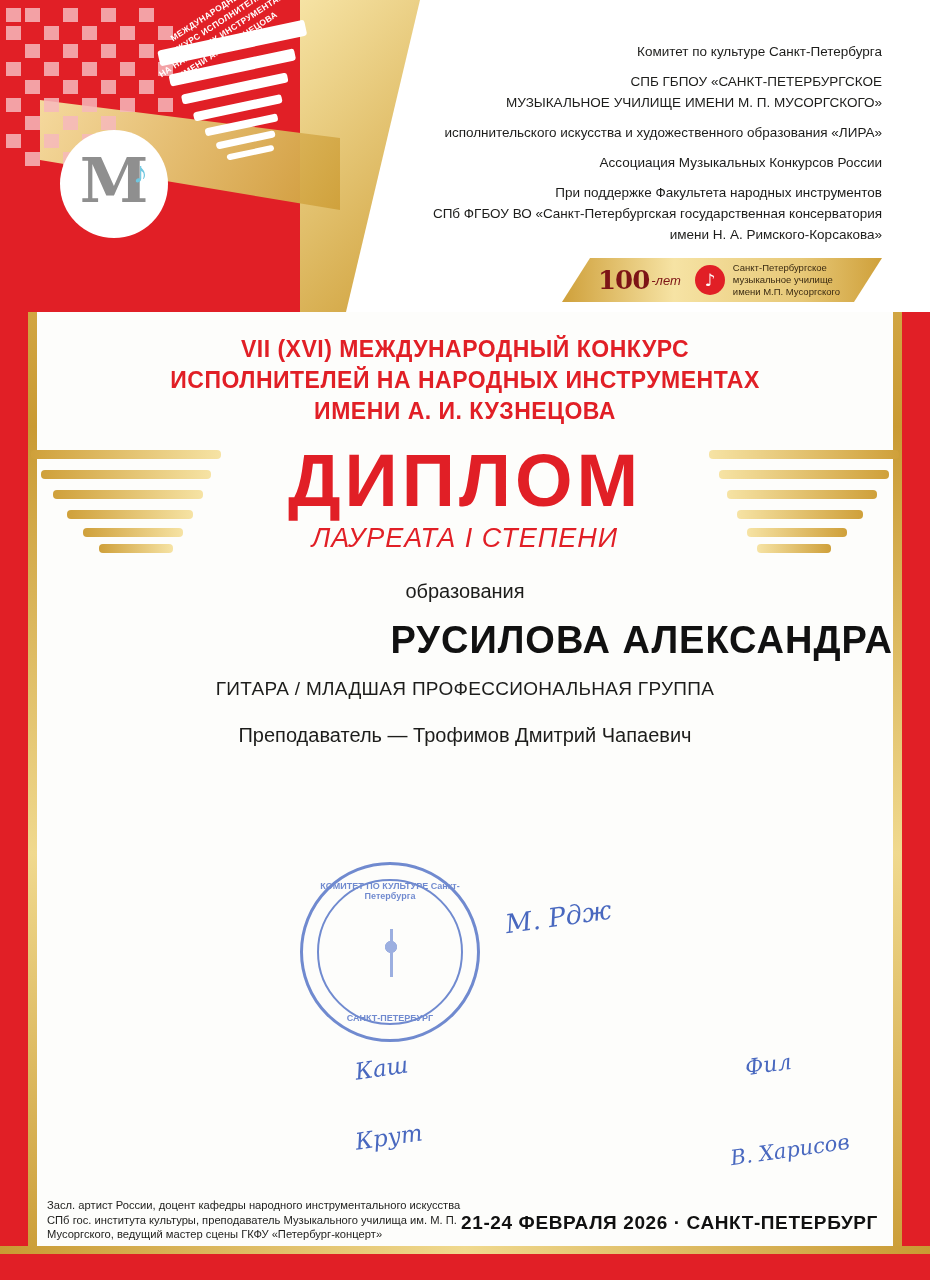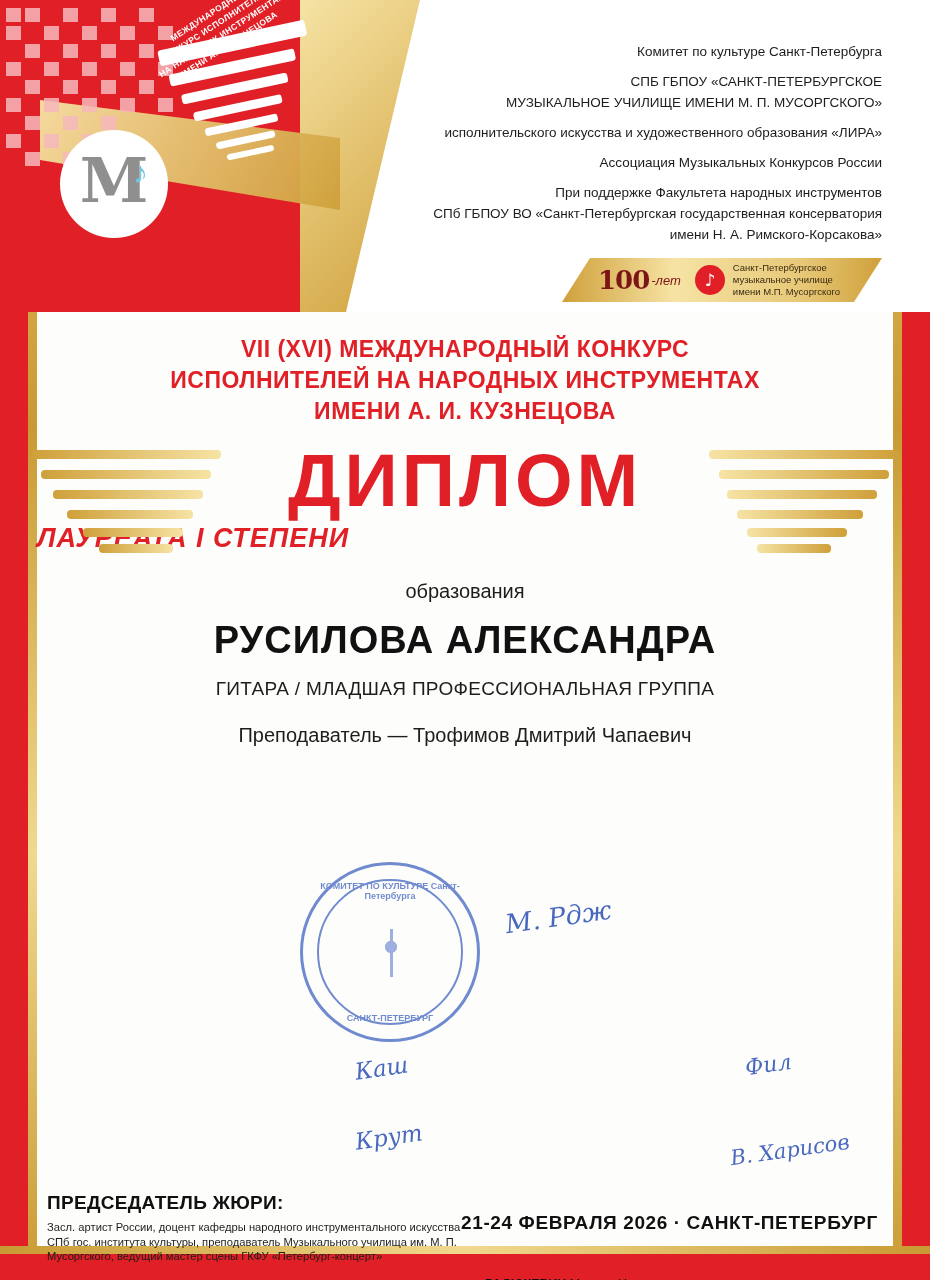--- a/index.html
+++ b/index.html
@@ -227,36 +227,36 @@
     margin-top: 14px;
     text-align: center;
     color: #e11f26;
     font-weight: 700;
     font-size: 74px;
     letter-spacing: 4px;
     line-height: 80px;
     font-family: "Liberation Sans", sans-serif;
   }
   .degree {
-    text-align: left;
+    text-align: center;
     color: #e11f26;
-    font-weight: 700;
+    font-weight: 400;
     font-style: italic;
     font-size: 27px;
     letter-spacing: 1px;
     margin-top: 2px;
   }
   .awarded {
     text-align: center;
     font-size: 20px;
     margin-top: 26px;
     color: #1d1d1b;
   }
   .laureate-name {
-    text-align: center;
+    text-align: right;
     font-size: 38px;
     font-weight: 700;
     margin-top: 16px;
     letter-spacing: 1px;
     color: #111;
   }
   .category {
     text-align: center;
     font-size: 19px;
     margin-top: 16px;
@@ -469,21 +469,21 @@
       <div class="ln">Комитет по культуре Санкт-Петербурга</div>
       <div class="gap"></div>
       <div class="ln">СПБ ГБПОУ «САНКТ-ПЕТЕРБУРГСКОЕ</div>
       <div class="ln">МУЗЫКАЛЬНОЕ УЧИЛИЩЕ ИМЕНИ М. П. МУСОРГСКОГО»</div>
       <div class="gap"></div>
       <div class="ln">исполнительского искусства и художественного образования «ЛИРА»</div>
       <div class="gap"></div>
       <div class="ln">Ассоциация Музыкальных Конкурсов России</div>
       <div class="gap"></div>
       <div class="ln">При поддержке Факультета народных инструментов</div>
-      <div class="ln">СПб ГБПОУ ВО «Санкт-Петербургская государственная консерватория</div>
+      <div class="ln">СПб ФГБОУ ВО «Санкт-Петербургская государственная консерватория</div>
       <div class="ln">имени Н. А. Римского-Корсакова»</div>
     </div>
 
     <div class="badge100">
       <div class="num">100</div>
       <div class="let">-лет</div>
       <div class="circle">♪</div>
       <div class="txt">
         <div>Санкт-Петербургское</div>
         <div>музыкальное училище</div>
@@ -521,21 +521,20 @@
     <div class="degree">ЛАУРЕАТА I СТЕПЕНИ</div>
     <div class="awarded">образования</div>
     <div class="laureate-name">РУСИЛОВА АЛЕКСАНДРА</div>
     <div class="category">ГИТАРА / МЛАДШАЯ ПРОФЕССИОНАЛЬНАЯ ГРУППА</div>
     <div class="teacher">Преподаватель — Трофимов Дмитрий Чапаевич</div>
 
     <div class="jury-wrap">
 
       <div style="position:relative; width:856px;">
         <div style="width:430px;">
-          <div class="jury-head">ПРЕДСЕДАТЕЛЬ ЖЮРИ:</div>
           <div class="jury-sub">Засл. артист России, доцент кафедры народного инструментального искусства СПб гос. института культуры, преподаватель Музыкального училища им. М. П. Мусоргского, ведущий мастер сцены ГКФУ «Петербург-концерт»</div>
         </div>
         <div class="chair-right" style="top:82px; right:-2px; width:420px;">
           <div class="jury-name">
             <span style="font-weight:700">РАДЮКЕВИЧ</span>
             <span>Михаил Николаевич</span>
           </div>
         </div>
       </div>
 

